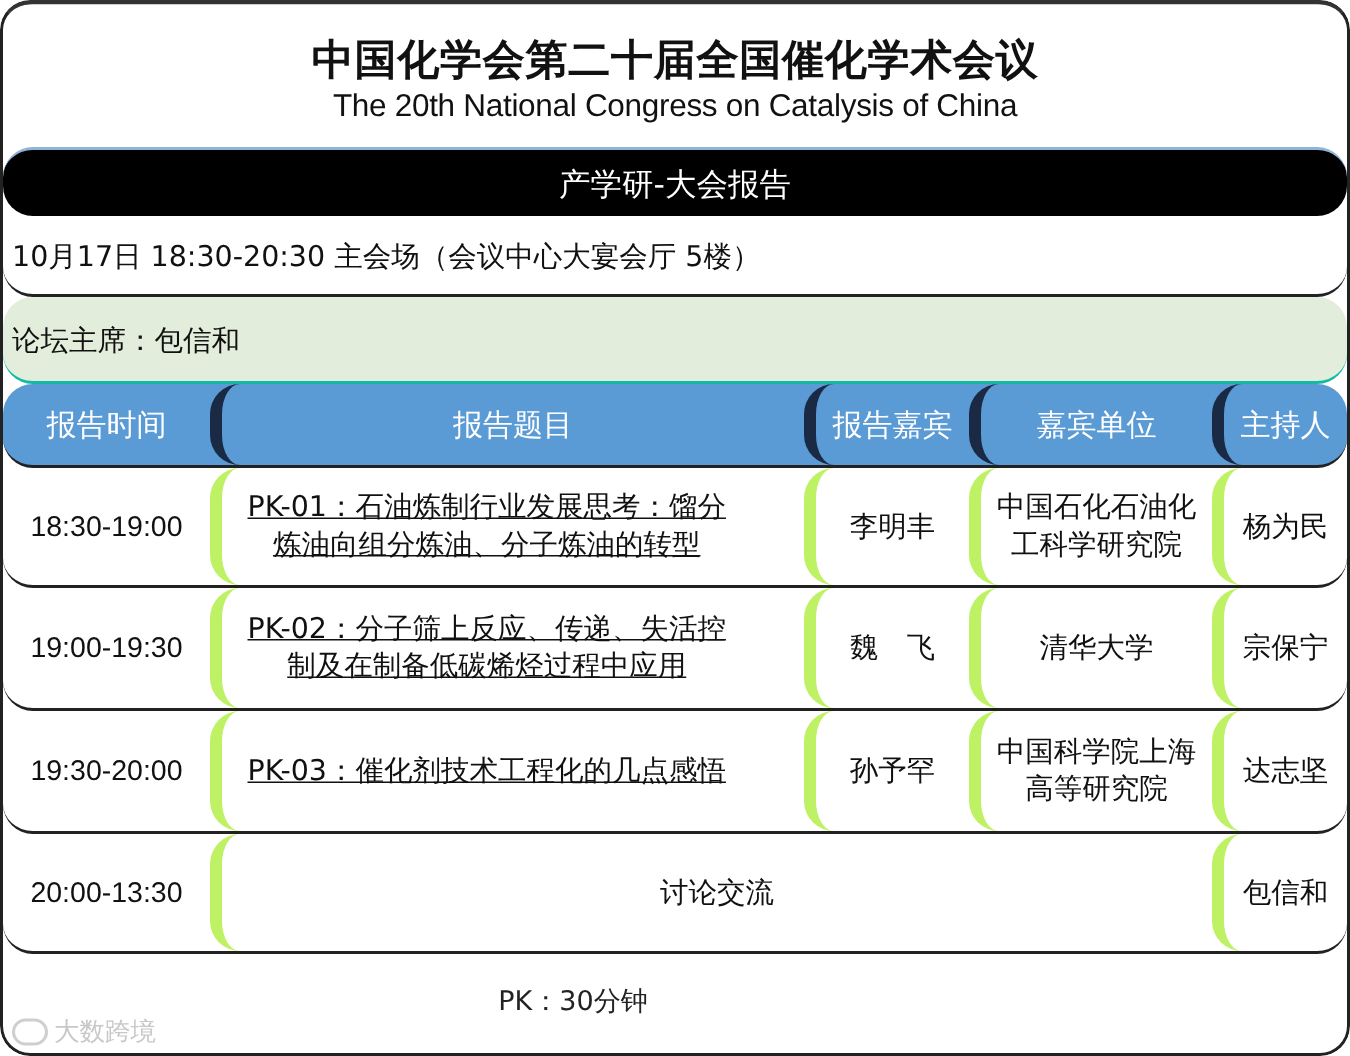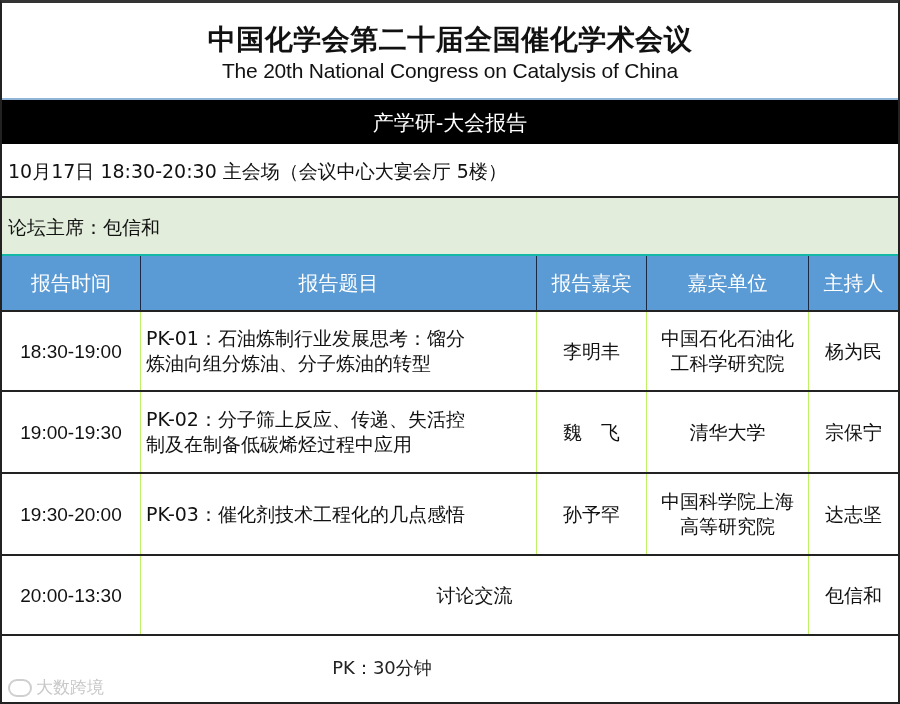--- a/index.html
+++ b/index.html
@@ -1,15 +1,15 @@
 <!DOCTYPE html>
 <html><head>
 <meta charset="utf-8">
 <style>
-  * { box-sizing: border-box; margin: 0; padding: 0; }
+  * { box-sizing: border-box; margin: 0; padding: 0; border-radius: 20px; }
   html, body { width: 900px; height: 704px; background: #ffffff; overflow: hidden; }
   body { font-family: "DejaVu Sans", "Liberation Sans", sans-serif; color: #111; position: relative; }
   .frame {
     position: absolute; left: 0; top: 0; width: 900px; height: 704px;
     border: 2px solid #222; border-top: 3px solid #333; border-bottom: 2px solid #222;
   }
   .title-block {
     position: absolute; left: 2px; top: 3px; width: 896px; height: 95px;
     background: #fff; text-align: center;
   }
@@ -35,32 +35,32 @@
   .chair-row {
     position: absolute; left: 2px; top: 198px; width: 896px; height: 58px;
     background: #e2eddb; font-size: 19px; line-height: 58px; padding-left: 6px;
     border-bottom: 2px solid #14b8a6;
   }
   .grid { position: absolute; left: 2px; top: 256px; width: 896px; }
   .row { position: absolute; left: 0; width: 896px; border-bottom: 2px solid #222; }
   .cell {
     position: absolute; top: 0; bottom: 0;
     display: flex; align-items: center; justify-content: center; text-align: center;
-    border-left: 1px solid #bef264; font-size: 19px; line-height: 25px;
+    border-left: 8px solid #bef264; font-size: 19px; line-height: 25px;
   }
   .cell.first { border-left: none; text-align: center; }
   .hdr { background: #5b9bd5; color: #fff; }
   .hdr .cell { border-left-color: #1b2a44; font-size: 20px; }
   .c1 { left: 0; width: 138px; }
   .c2 { left: 138px; width: 396px; }
   .c3 { left: 534px; width: 110px; }
   .c4 { left: 644px; width: 162px; }
   .c5 { left: 806px; width: 90px; }
   .c2-wide { left: 138px; width: 668px; }
-  .topic { justify-content: flex-start; text-align: left; padding-left: 5px; padding-right: 8px; }
+  .topic { justify-content: flex-start; text-align: center; padding-left: 17px; padding-right: 8px; text-decoration: underline; }
   .time { font-family: "Liberation Sans", sans-serif; font-size: 19px; }
   .footer {
     position: absolute; left: 2px; top: 636px; width: 760px; height: 64px;
     text-align: center; font-size: 18px; line-height: 64px; color: #222;
   }
   .watermark {
     position: absolute; left: 8px; top: 676px; font-size: 17px; color: #c8c8c8;
     display: flex; align-items: center; gap: 4px;
   }
   .wm-logo {

